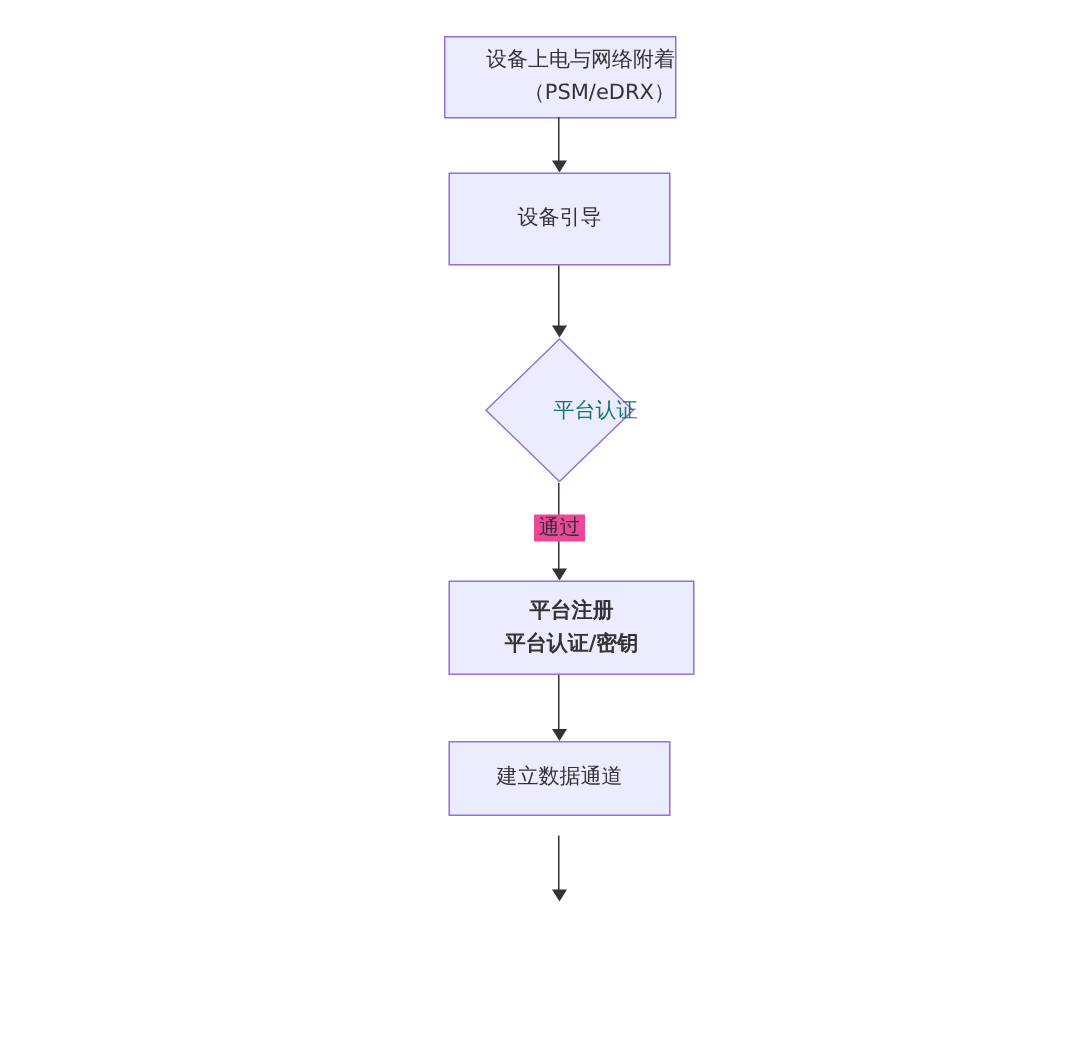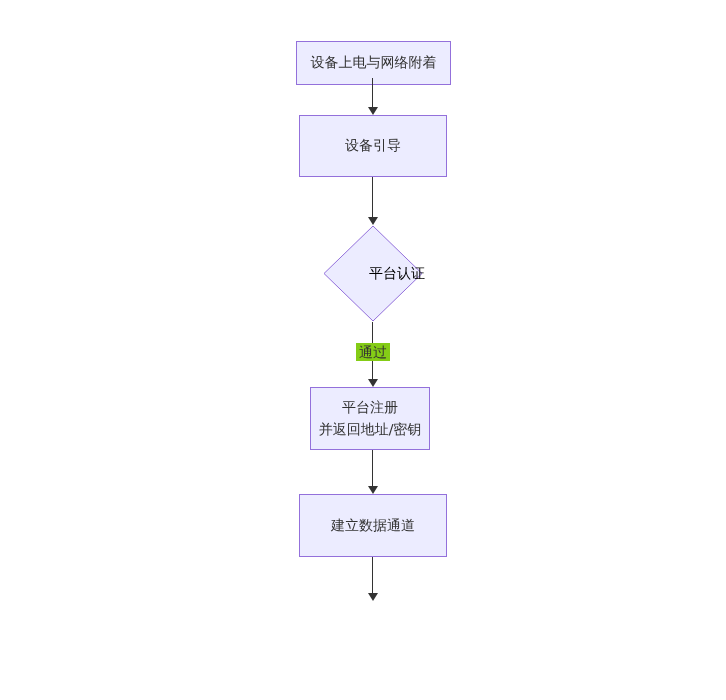--- a/index.html
+++ b/index.html
@@ -36,57 +36,58 @@
     align-items: center;
     justify-content: center;
   }
   .diamond-wrap svg {
     position: absolute;
     top: 0; left: 0;
   }
   .diamond-label {
     position: relative;
     z-index: 2;
-    color: #000000;
+    color: #0f766e;
     font-size: 14px;
     white-space: nowrap;
     margin-left: 48px;
   }
   .edge-line {
     position: absolute;
     width: 1px;
     background: #333333;
   }
   .arrowhead {
     position: absolute;
     width: 0;
     height: 0;
     border-left: 5px solid transparent;
     border-right: 5px solid transparent;
     border-top: 8px solid #333333;
   }
   .edge-label {
     position: absolute;
     transform: translateX(-50%);
-    background: #84cc16;
+    background: #ec4899;
     color: #333333;
     font-size: 14px;
     padding: 0 3px;
     line-height: 1.3;
     white-space: nowrap;
     z-index: 3;
   }
 </style>
 </head>
 <body>
 
 <div class="canvas">
 
-  <div class="node" style="left:296px; top:41px; width:155px; height:44px;">
+  <div class="node" style="left:296px; top:24px; width:155px; height:55px;align-items:flex-end;">
     <span class="line">设备上电与网络附着</span>
+    <span class="line">（PSM/eDRX）</span>
   </div>
 
   <div class="edge-line" style="left:372px; top:78px; height:31px;"></div>
   <div class="arrowhead" style="left:368px; top:107px;"></div>
 
   <div class="node" style="left:299px; top:115px; width:148px; height:62px;font-family:Liberation Serif, serif;">
     <span class="line">设备引导</span>
   </div>
 
   <div class="edge-line" style="left:372px; top:177px; height:41px;"></div>
@@ -96,29 +97,29 @@
     <svg width="100" height="97" viewBox="0 0 100 97">
       <polygon points="50,1 99,48.5 50,96 1,48.5" fill="#ECECFF" stroke="#9370DB" stroke-width="1"></polygon>
     </svg>
     <span class="diamond-label">平台认证</span>
   </div>
 
   <div class="edge-line" style="left:372px; top:322px; height:58px;"></div>
   <div class="edge-label" style="left:373px; top:343px;">通过</div>
   <div class="arrowhead" style="left:368px; top:379px;"></div>
 
-  <div class="node" style="left:310px; top:387px; width:120px; height:63px;">
+  <div class="node" style="left:299px; top:387px; width:164px; height:63px;font-weight:bold;">
     <span class="line">平台注册</span>
-    <span class="line">并返回地址/密钥</span>
+    <span class="line">平台认证/密钥</span>
   </div>
 
   <div class="edge-line" style="left:372px; top:450px; height:37px;"></div>
   <div class="arrowhead" style="left:368px; top:486px;"></div>
 
-  <div class="node" style="left:299px; top:494px; width:148px; height:63px;">
+  <div class="node" style="left:299px; top:494px; width:148px; height:50px;">
     <span class="line">建立数据通道</span>
   </div>
 
   <div class="edge-line" style="left:372px; top:557px; height:37px;"></div>
   <div class="arrowhead" style="left:368px; top:593px;"></div>
 
 
 </div>
 
 </body></html>

